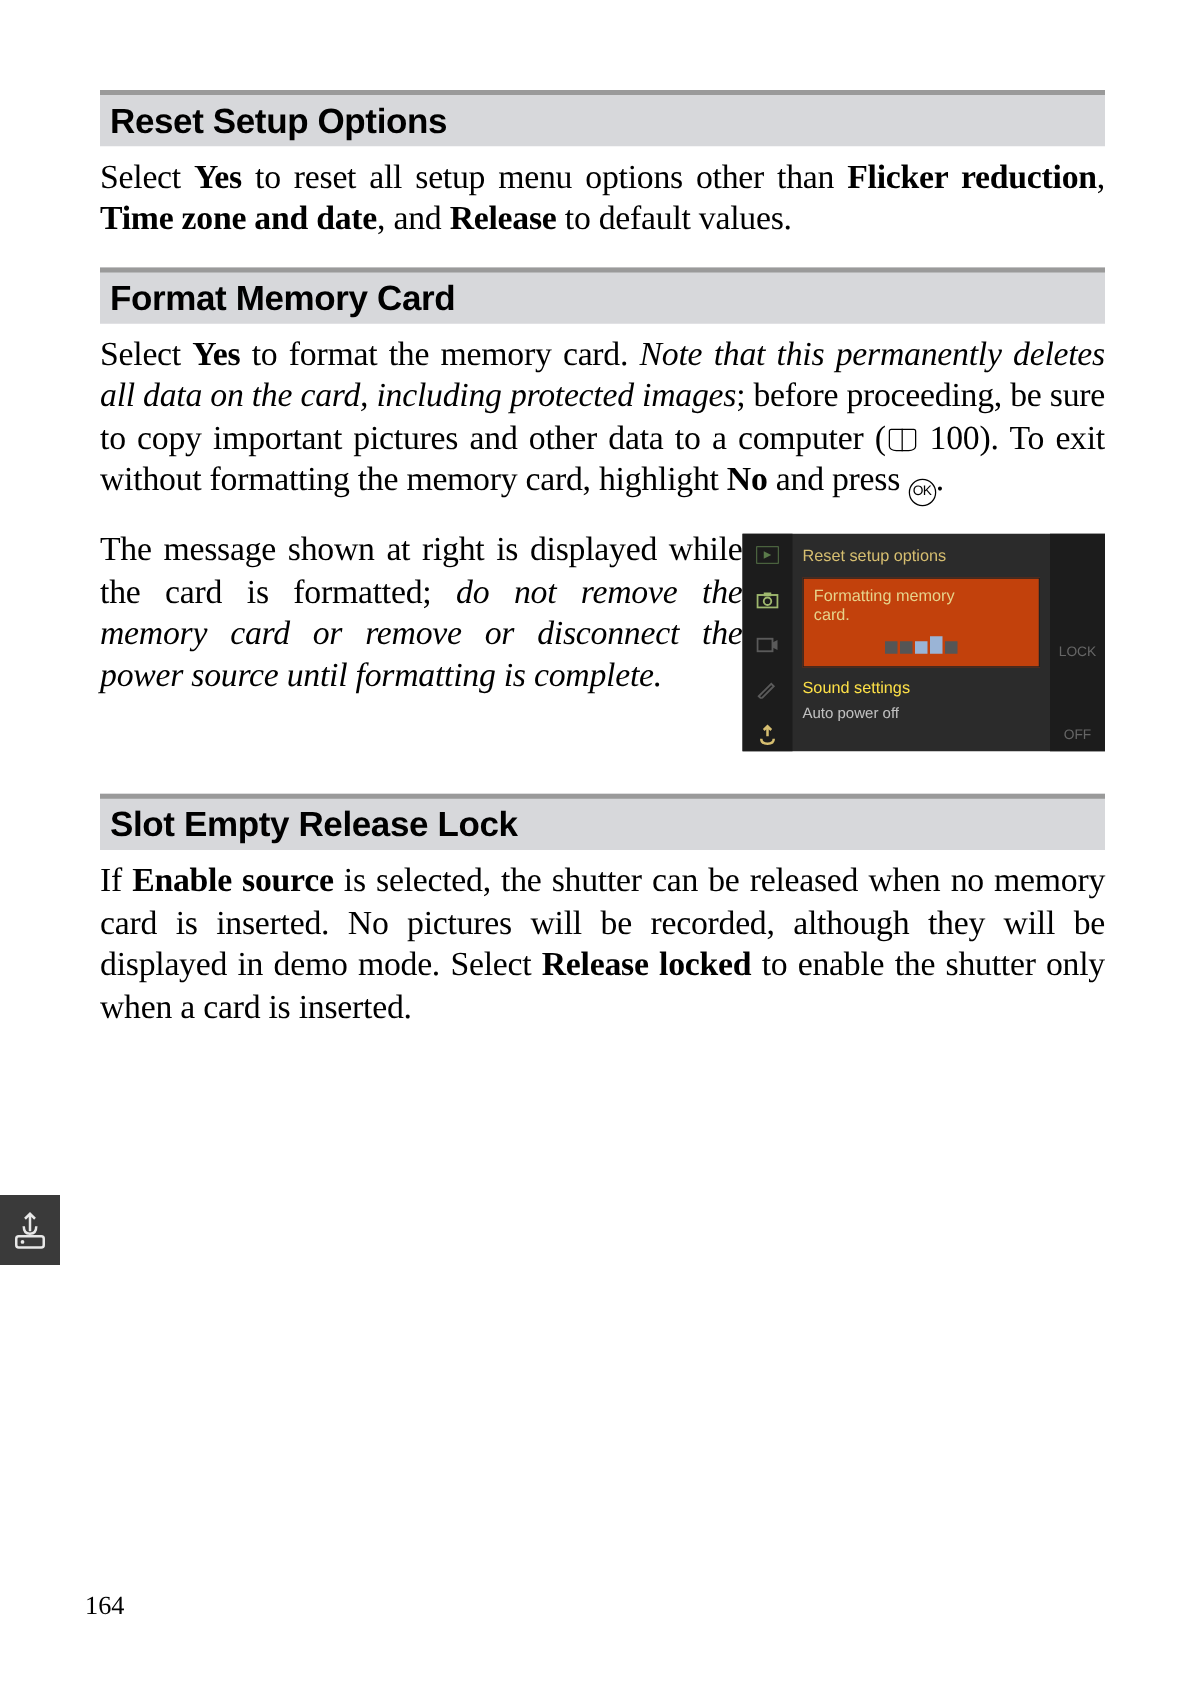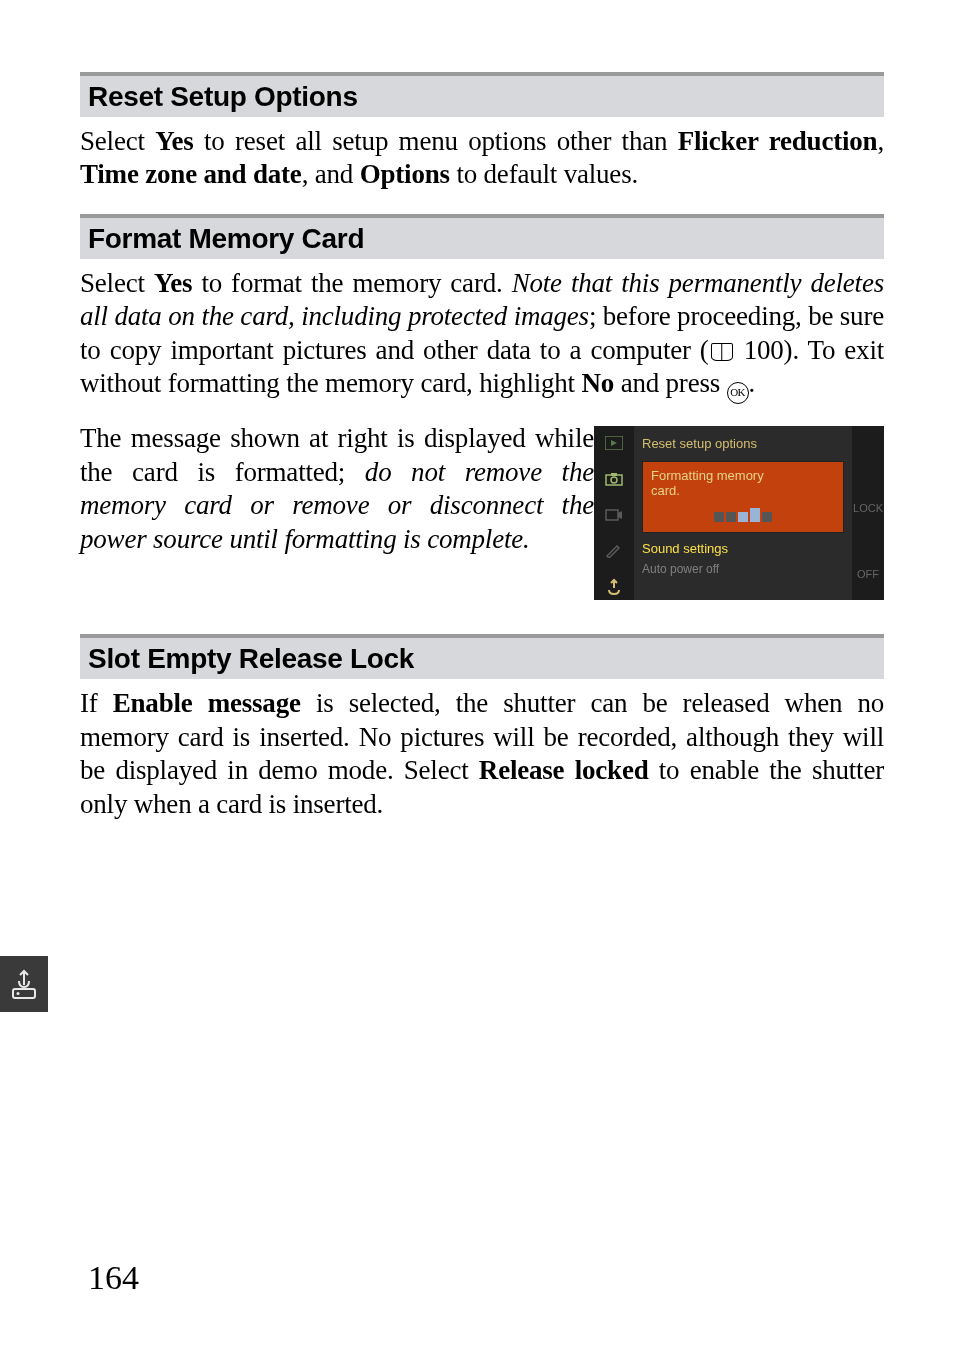--- a/index.html
+++ b/index.html
@@ -53,26 +53,26 @@
     width: 40px;
     background: #1c1c1c;
     display: flex;
     flex-direction: column;
     align-items: center;
     padding-top: 8px;
     gap: 18px;
   }
   .ss-left .ic { width: 20px; height: 18px; display:flex; align-items:center; justify-content:center; }
   .ss-right {
-    width: 32px;
+    width: 44px;
     background: #1c1c1c;
     display: flex;
     flex-direction: column;
     align-items: center;
-    padding-top: 8px;
+    padding-top: 21px;
     gap: 20px;
     font-size: 11px;
     color: #666;
   }
   .ss-mid {
     flex: 1;
     padding: 10px 8px 0;
     color: #bfa95a;
     font-size: 13px;
   }
@@ -84,58 +84,58 @@
     color: #e7d38b;
     font-size: 13px;
     margin-bottom: 8px;
   }
   .ss-progress {
     display:flex; justify-content:center; gap:2px; margin-top:14px;
   }
   .ss-progress .cell { width:10px; height:10px; background:#555; }
   .ss-progress .cell.on { background:#9ab4d6; }
   .ss-item { color:#fde047; font-size:13px; margin-top:6px; }
-  .ss-item.dim { color:#a3a3a3; font-size:12px; opacity:.7; }
+  .ss-item.dim { color:#ffffff; font-size:12px; opacity:.7; }
   .side-tab {
     position: absolute;
     left: 0;
     top: 956px;
     width: 48px;
     height: 56px;
     background: #3a3a3a;
     display: flex;
     align-items: center;
     justify-content: center;
   }
   .page-num {
     position: absolute;
-    left: 88px;
+    left: 68px;
     bottom: 48px;
-    font-size: 34px;
+    font-size: 21px;
     font-family: Georgia, "Times New Roman", serif;
   }
   .book-icon {
     display:inline-block; width:22px; height:18px; vertical-align:-2px;
     border:1.5px solid #000; border-radius:2px 2px 6px 6px / 2px 2px 4px 4px;
     position:relative; margin:0 2px;
   }
   .book-icon::after {
     content:""; position:absolute; left:50%; top:-1px; bottom:-1px; width:1.5px; background:#000; transform:translateX(-50%);
   }
   .ok-icon {
     display:inline-flex; width:22px; height:22px; border:1.8px solid #000; border-radius:50%;
-    align-items:center; justify-content:center; font-size:11px; font-family:Liberation Serif, serif;
+    align-items:center; justify-content:center; font-size:11px; font-family:Liberation Sans, sans-serif;
     font-weight:400; vertical-align:-4px; letter-spacing:-0.5px;
   }
 </style>
 </head>
 <body>
 
 <div class="section-header">Reset Setup Options</div>
-<div class="body-text">Select <b>Yes</b> to reset all setup menu options other than <b>Flicker reduction</b>, <b>Time zone and date</b>, and <b>Options</b> to default values.</div>
+<div class="body-text">Select <b>Yes</b> to reset all setup menu options other than <b>Flicker reduction</b>, <b>Time zone and date</b>, and <b>Release</b> to default values.</div>
 
 <div class="section-header">Format Memory Card</div>
 <div class="body-text">Select <b>Yes</b> to format the memory card. <i>Note that this permanently deletes all data on the card, including protected images</i>; before proceeding, be sure to copy important pictures and other data to a computer (<span class="book-icon"></span> 100). To exit without formatting the memory card, highlight <b>No</b> and press <span class="ok-icon">OK</span>.</div>
 
 <div class="two-col">
   <div class="text body-text" style="margin-bottom:0">The message shown at right is displayed while the card is formatted; <i>do not remove the memory card or remove or disconnect the power source until formatting is complete.</i></div>
 
   <div class="screenshot">
     <div class="ss-left">
       <div class="ic">
@@ -188,21 +188,21 @@
       <div style="height:14px"></div>
       <div style="height:14px"></div>
       <div>LOCK</div>
       <div style="height:14px"></div>
       <div>OFF</div>
     </div>
   </div>
 </div>
 
 <div class="section-header" style="margin-top:34px">Slot Empty Release Lock</div>
-<div class="body-text">If <b>Enable message</b> is selected, the shutter can be released when no memory card is inserted. No pictures will be recorded, although they will be displayed in demo mode. Select <b>Release locked</b> to enable the shutter only when a card is inserted.</div>
+<div class="body-text">If <b>Enable source</b> is selected, the shutter can be released when no memory card is inserted. No pictures will be recorded, although they will be displayed in demo mode. Select <b>Release locked</b> to enable the shutter only when a card is inserted.</div>
 
 <div class="side-tab">
   <svg width="28" height="34" viewBox="0 0 28 34">
     <rect x="3" y="22" width="22" height="9" rx="2" fill="none" stroke="#e8e8e8" stroke-width="2"></rect>
     <circle cx="8" cy="26.5" r="1.5" fill="#e8e8e8"></circle>
     <path d="M14 4 L14 18 M10 8 L14 4 L18 8 M9 14 Q9 20 14 20 Q19 20 19 14" fill="none" stroke="#e8e8e8" stroke-width="2"></path>
   </svg>
 </div>
 
 <div class="page-num">164</div>

